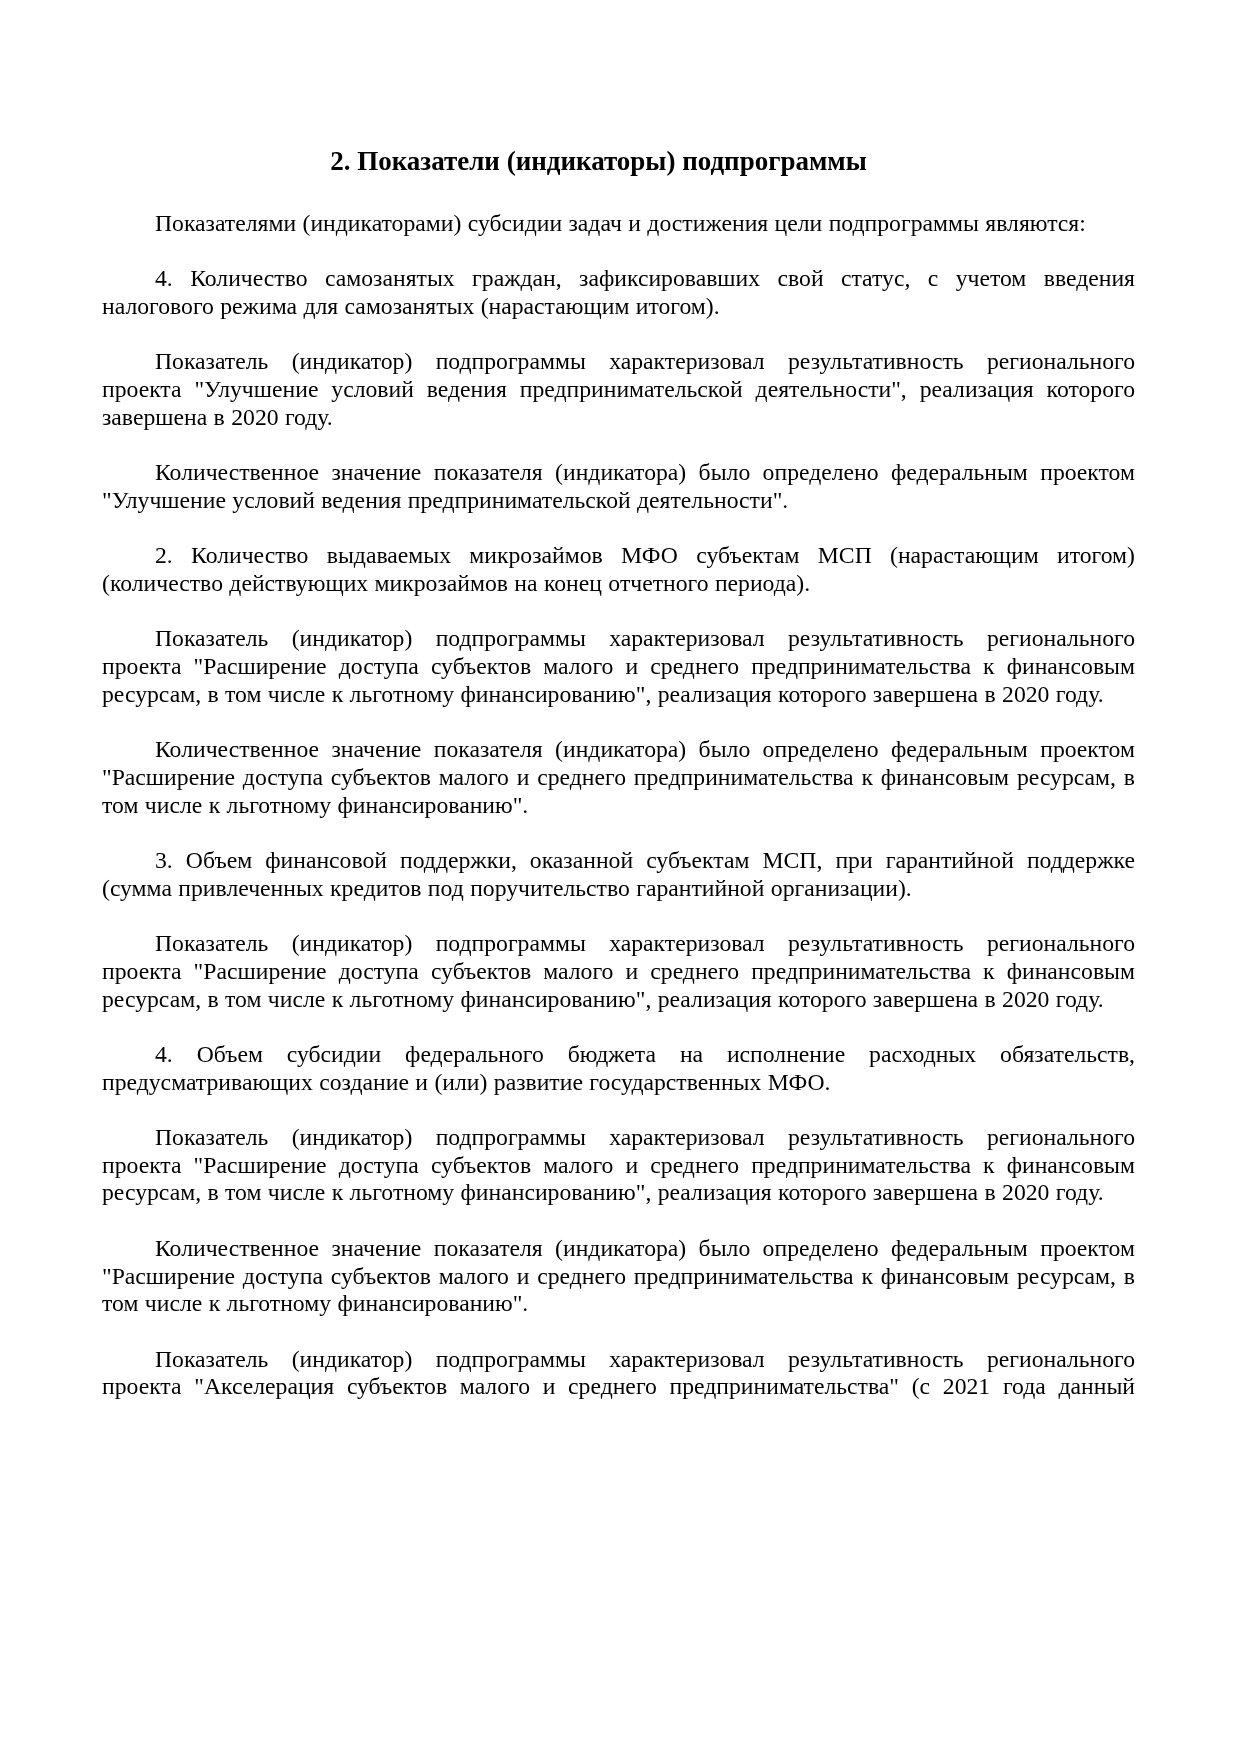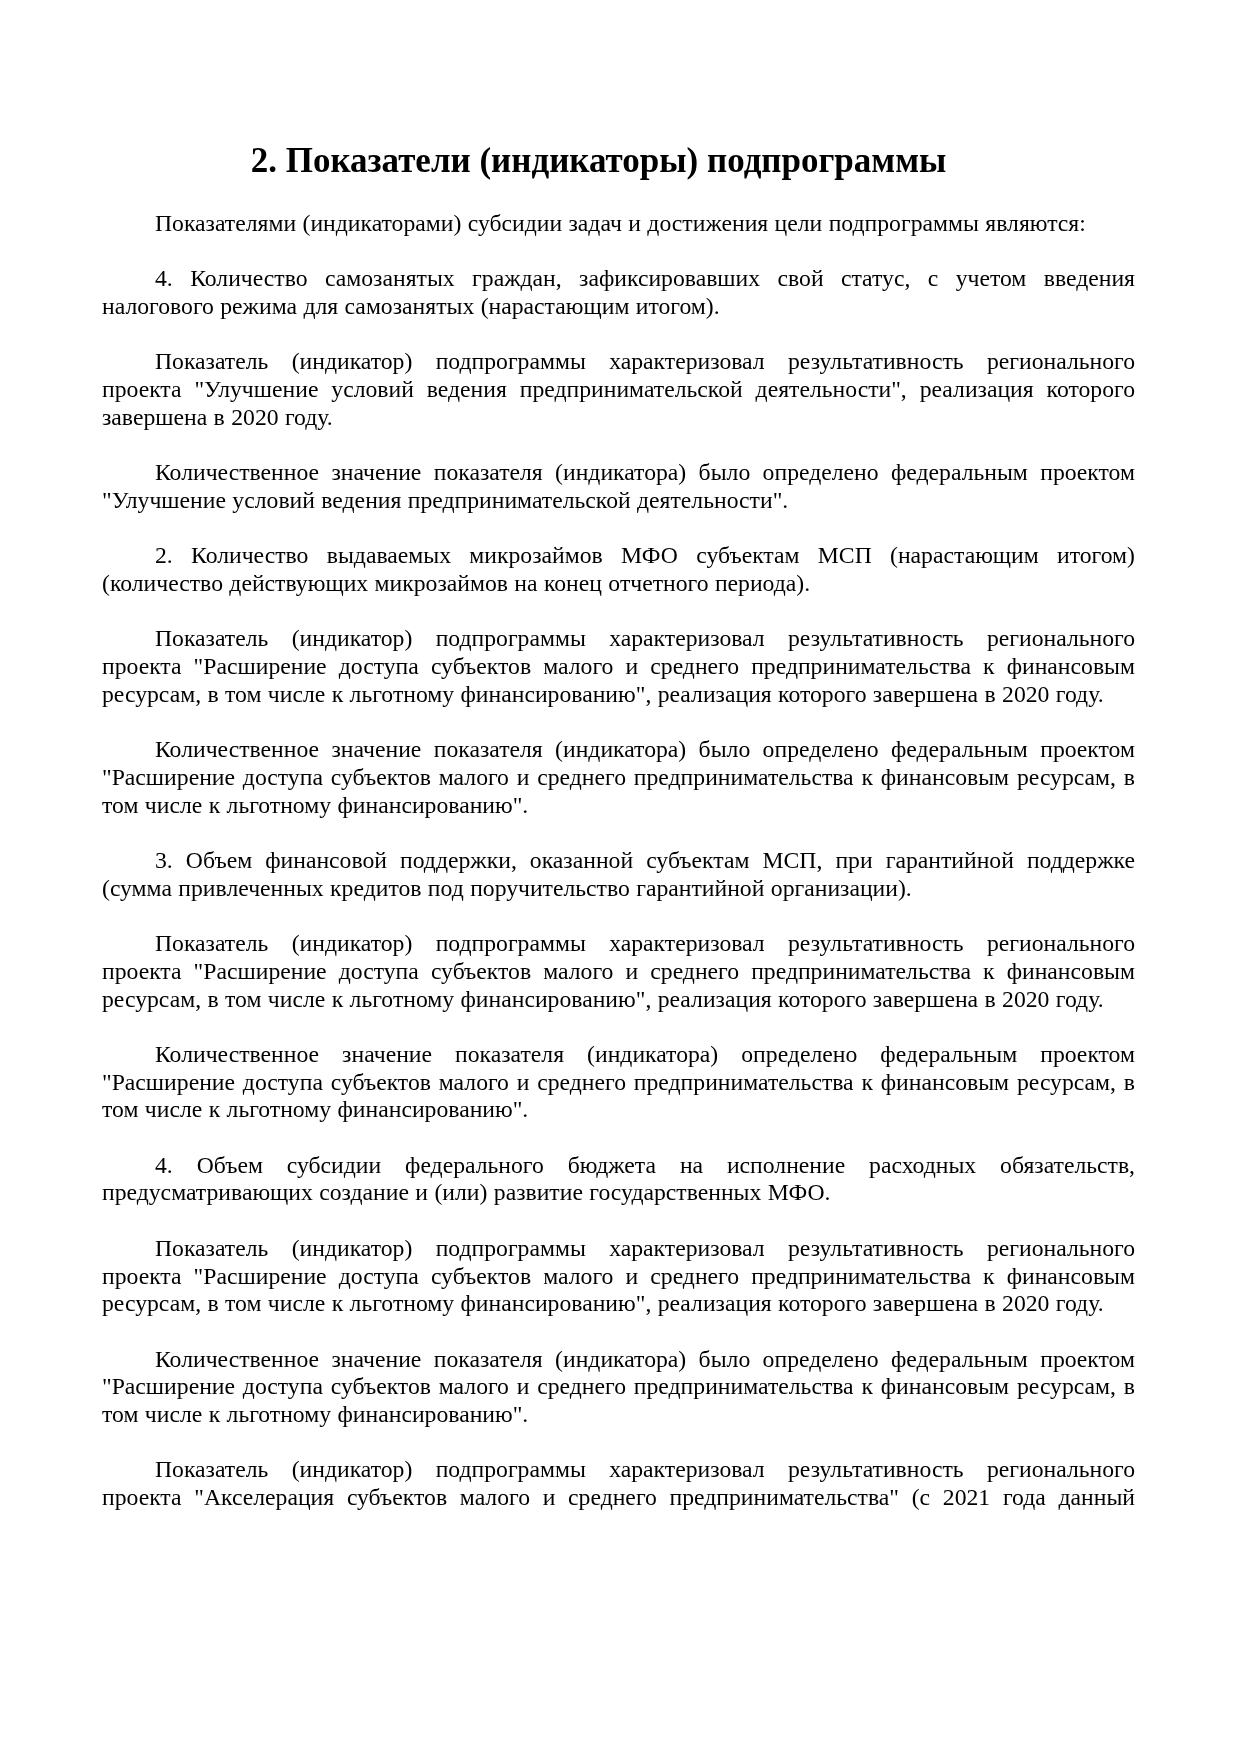--- a/index.html
+++ b/index.html
@@ -16,21 +16,21 @@
     background: #ffffff;
     color: #000000;
     font-family: "Liberation Serif", "DejaVu Serif", serif;
     font-size: 23.7px;
     line-height: 27.7px;
     padding: 145px 105px 0 102px;
     overflow: hidden;
   }
   .doc-title {
     font-family: "Liberation Serif", "DejaVu Serif", serif;
-    font-size: 35px;
+    font-size: 27px;
     line-height: 32px;
     font-weight: bold;
     text-align: center;
     margin: 0 40px 33px 0;
     padding: 0;
   }
   .para {
     margin: 0 0 27.7px 0;
     padding: 0;
     text-align: justify;
@@ -53,20 +53,19 @@
   <p class="para">4. Количество самозанятых граждан, зафиксировавших свой статус, с учетом введения налогового режима для самозанятых (нарастающим итогом).</p>
   <p class="para">Показатель (индикатор) подпрограммы характеризовал результативность регионального проекта "Улучшение условий ведения предпринимательской деятельности", реализация которого завершена в 2020 году.</p>
   <p class="para">Количественное значение показателя (индикатора) было определено федеральным проектом "Улучшение условий ведения предпринимательской деятельности".</p>
 
   <p class="para">2. Количество выдаваемых микрозаймов МФО субъектам МСП (нарастающим итогом) (количество действующих микрозаймов на конец отчетного периода).</p>
   <p class="para">Показатель (индикатор) подпрограммы характеризовал результативность регионального проекта "Расширение доступа субъектов малого и среднего предпринимательства к финансовым ресурсам, в том числе к льготному финансированию", реализация которого завершена в 2020 году.</p>
   <p class="para">Количественное значение показателя (индикатора) было определено федеральным проектом "Расширение доступа субъектов малого и среднего предпринимательства к финансовым ресурсам, в том числе к льготному финансированию".</p>
 
   <p class="para">3. Объем финансовой поддержки, оказанной субъектам МСП, при гарантийной поддержке (сумма привлеченных кредитов под поручительство гарантийной организации).</p>
   <p class="para">Показатель (индикатор) подпрограммы характеризовал результативность регионального проекта "Расширение доступа субъектов малого и среднего предпринимательства к финансовым ресурсам, в том числе к льготному финансированию", реализация которого завершена в 2020 году.</p>
-  <p class="para">Количественное значение показателя (индикатора) определено федеральным проектом "Расширение доступа субъектов малого и среднего предпринимательства к финансовым ресурсам, в том числе к льготному финансированию".</p>
 
   <p class="para">4. Объем субсидии федерального бюджета на исполнение расходных обязательств, предусматривающих создание и (или) развитие государственных МФО.</p>
   <p class="para">Показатель (индикатор) подпрограммы характеризовал результативность регионального проекта "Расширение доступа субъектов малого и среднего предпринимательства к финансовым ресурсам, в том числе к льготному финансированию", реализация которого завершена в 2020 году.</p>
   <p class="para">Количественное значение показателя (индикатора) было определено федеральным проектом "Расширение доступа субъектов малого и среднего предпринимательства к финансовым ресурсам, в том числе к льготному финансированию".</p>
 
   <p class="para cutoff">Показатель (индикатор) подпрограммы характеризовал результативность регионального проекта "Акселерация субъектов малого и среднего предпринимательства" (с 2021 года данный</p>
 </div>
 
 </body></html>

